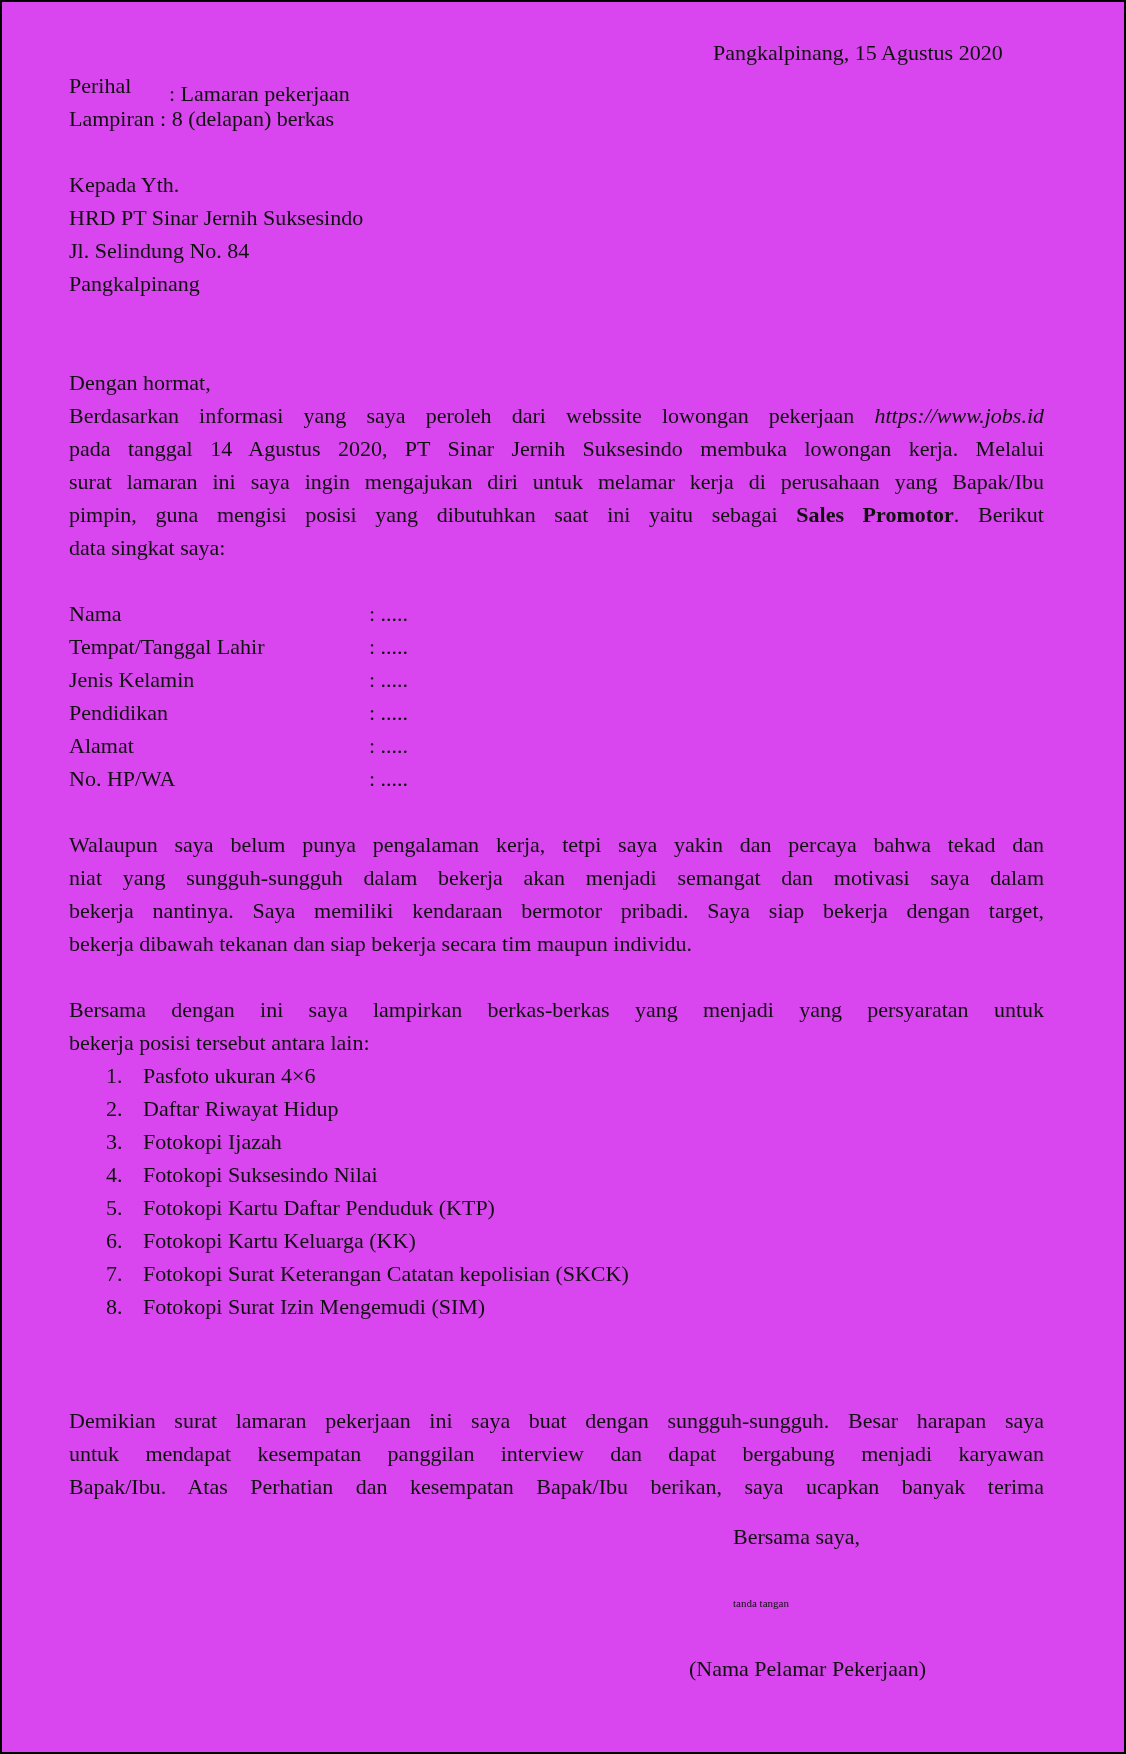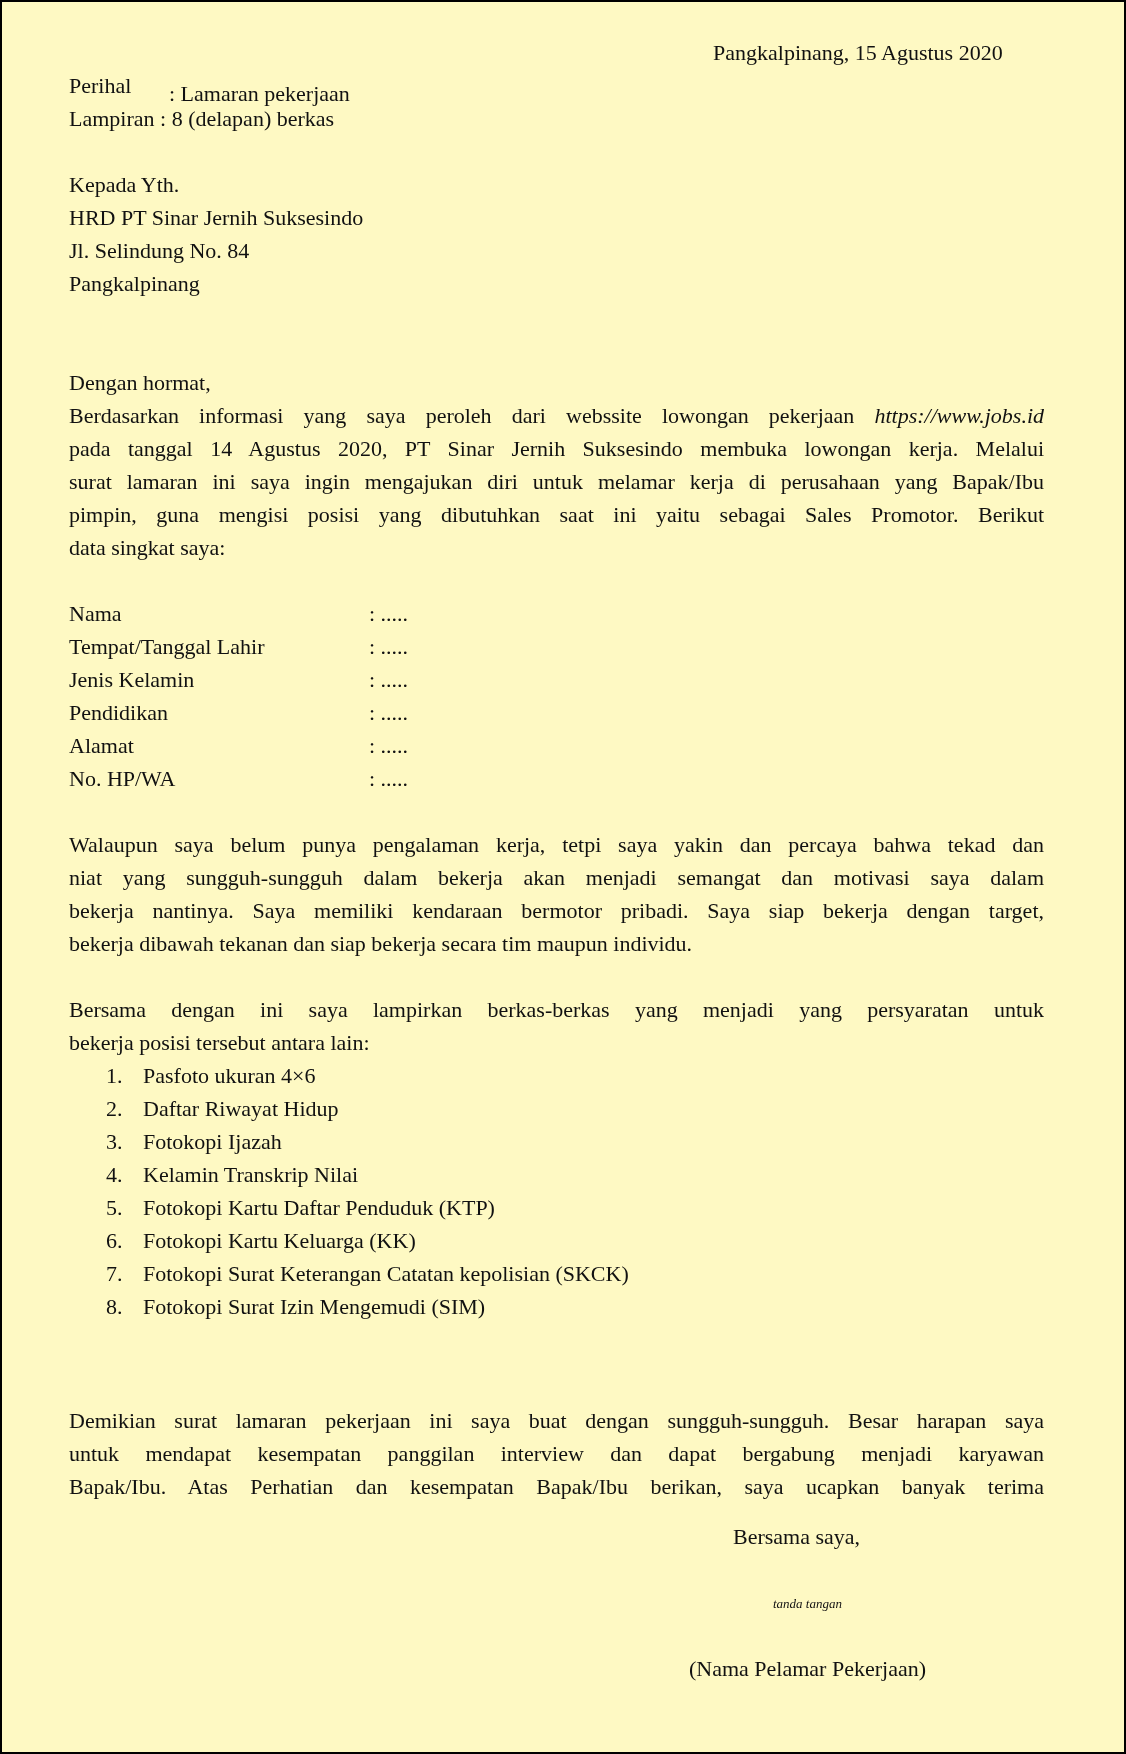--- a/index.html
+++ b/index.html
@@ -2,40 +2,40 @@
 <html><head>
 <meta charset="utf-8">
 <style>
   html, body { margin: 0; padding: 0; background: #ffffff; }
   body { width: 1126px; height: 1754px; position: relative; overflow: hidden; }
   .page {
     position: absolute; left: 0; top: 0;
     width: 1126px; height: 1754px;
     box-sizing: border-box;
     border: 2px solid #000;
-    background: #fef9c3;
+    background: #d946ef;
     color: #111;
     font-family: "Liberation Serif", serif;
     font-size: 22px;
   }
   .line { position: absolute; white-space: nowrap; line-height: 33px; }
   .left { left: 67px; }
   .just {
     position: absolute; left: 67px; width: 975px;
     text-align: justify; line-height: 33px; white-space: normal;
   }
   .just-row { display: block; text-align: justify; text-align-last: justify; height: 33px; }
   .just-row.last { text-align-last: left; }
   .kv-label { position: absolute; left: 67px; }
   .kv-val { position: absolute; left: 367px; }
   .list-num { position: absolute; left: 104px; }
   .list-text { position: absolute; left: 141px; }
   em { }
-  b { font-weight: normal; }
-  .small-italic { font-style: italic; font-size: 13px; margin-left: 40px; }
+  b { font-weight: bold; }
+  .small-italic { font-size: 11px; }
 </style>
 </head>
 <body>
 
 <div class="page">
 
   <div class="line" style="left:711px; top:34px;">Pangkalpinang, 15 Agustus 2020</div>
 
   <div class="line left" style="top:67px;">
     <span>Perihal</span>
@@ -108,21 +108,21 @@
     <div class="line" style="top:1090px; left:0;">
       <span class="list-num">2.</span>
       <span class="list-text">Daftar Riwayat Hidup</span>
     </div>
     <div class="line" style="top:1123px; left:0;">
       <span class="list-num">3.</span>
       <span class="list-text">Fotokopi Ijazah</span>
     </div>
     <div class="line" style="top:1156px; left:0;">
       <span class="list-num">4.</span>
-      <span class="list-text">Kelamin Transkrip Nilai</span>
+      <span class="list-text">Fotokopi Suksesindo Nilai</span>
     </div>
     <div class="line" style="top:1189px; left:0;">
       <span class="list-num">5.</span>
       <span class="list-text">Fotokopi Kartu Daftar Penduduk (KTP)</span>
     </div>
     <div class="line" style="top:1222px; left:0;">
       <span class="list-num">6.</span>
       <span class="list-text">Fotokopi Kartu Keluarga (KK)</span>
     </div>
     <div class="line" style="top:1255px; left:0;">

